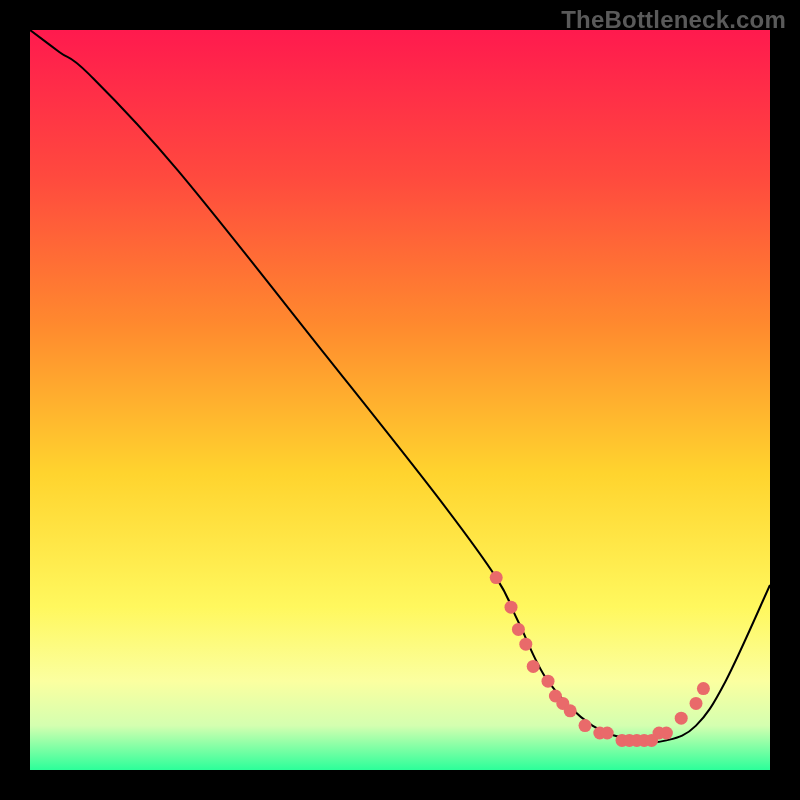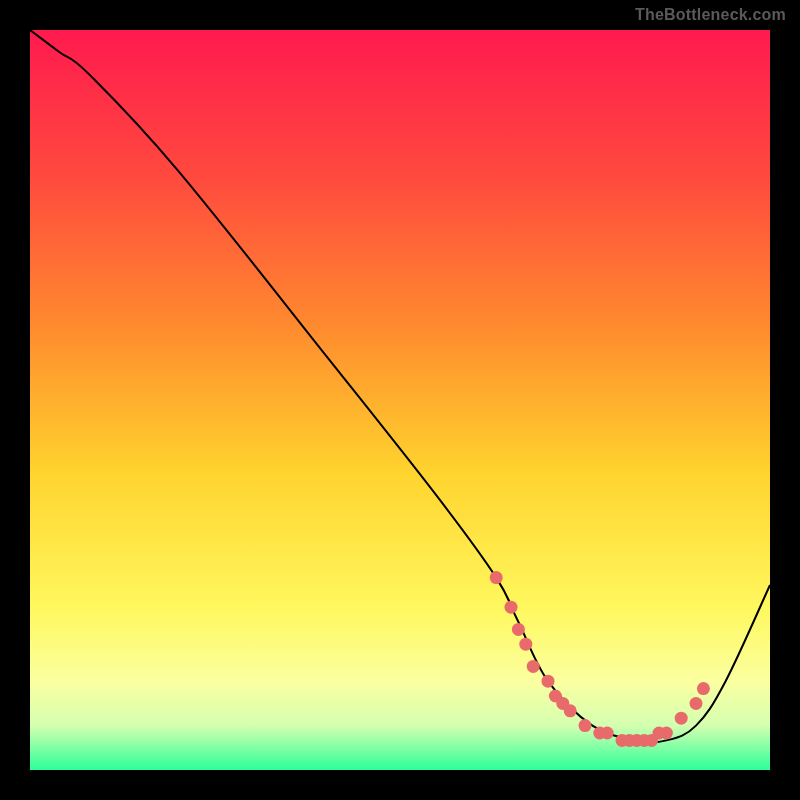--- a/index.html
+++ b/index.html
@@ -13,21 +13,21 @@
   .stage {
     position: relative;
     width: 800px;
     height: 800px;
     background: #000;
   }
   .watermark {
     position: absolute;
     top: 6px;
     right: 14px;
-    font-size: 16px;
+    font-size: 24px;
     font-weight: bold;
     color: #5a5a5a;
     z-index: 10;
     letter-spacing: 0.2px;
     margin-left: 8px;
   }
   .plot {
     position: absolute;
     left: 30px;
     top: 30px;

